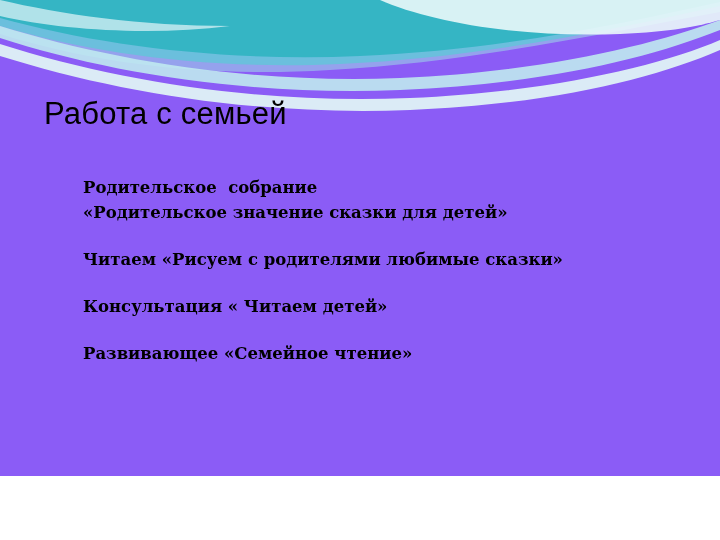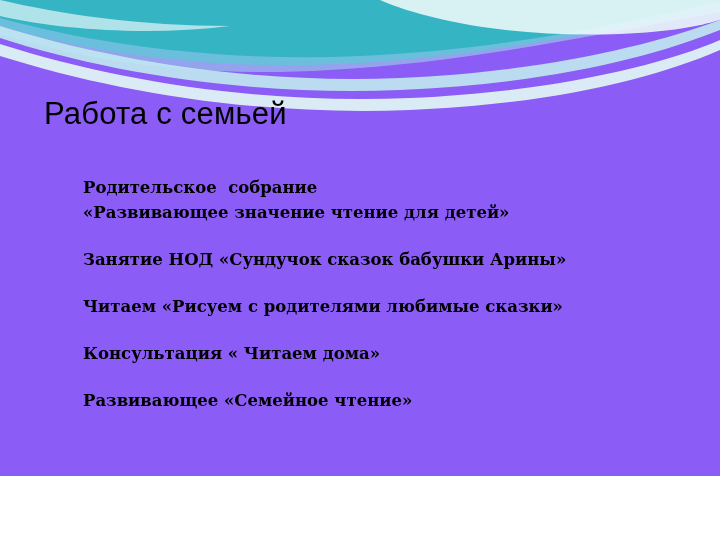--- a/index.html
+++ b/index.html
@@ -73,20 +73,19 @@
     <path d="M0,26 C110,60 250,84 400,78 C540,72 650,46 720,20 L720,30 C650,58 545,84 400,90 C245,96 105,72 0,38 Z" fill="#bfe9ef" opacity="0.9"></path>
     <path d="M0,44 C120,82 260,104 410,98 C550,92 660,66 720,40 L720,50 C655,78 555,104 410,110 C255,116 115,92 0,56 Z" fill="#dff2f6" opacity="0.95"></path>
     <path d="M380,0 C430,22 520,38 620,34 C670,32 700,26 720,20 L720,0 Z" fill="#eaf8fa" opacity="0.9"></path>
     <path d="M0,0 C60,14 140,26 230,26 C150,36 60,30 0,16 Z" fill="#cfeef3" opacity="0.8"></path>
   </svg>
 
   <div class="title">Работа с семьей</div>
 
   <div class="body-block">
     <div class="body-line tight">Родительское  собрание</div>
-    <div class="body-line tight">«Развивающее значение чтение для детей»</div>
-    <div class="body-line gap">Занятие НОД «Сундучок сказок бабушки Арины»</div>
+    <div class="body-line tight">«Родительское значение сказки для детей»</div>
     <div class="body-line gap">Читаем «Рисуем с родителями любимые сказки»</div>
-    <div class="body-line gap">Консультация « Читаем дома»</div>
+    <div class="body-line gap">Консультация « Читаем детей»</div>
     <div class="body-line gap">Развивающее «Семейное чтение»</div>
   </div>
 
 </div>
 
 </body></html>

